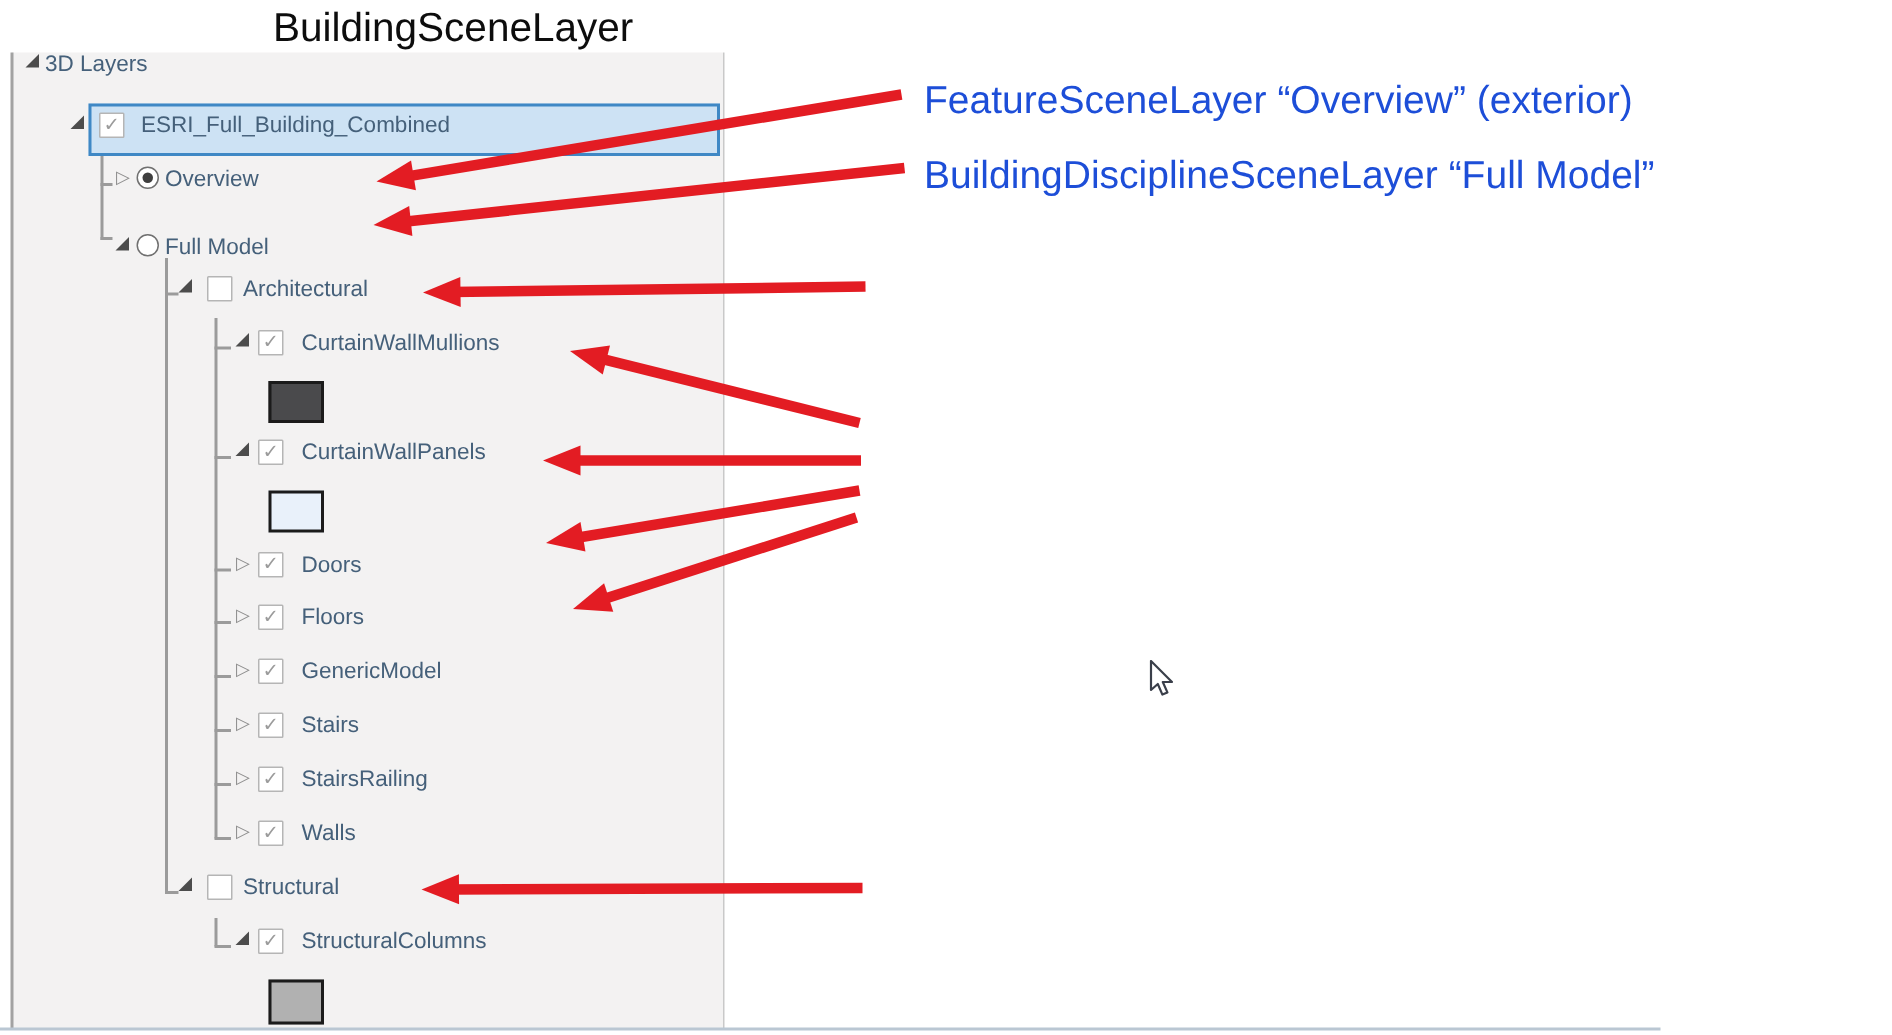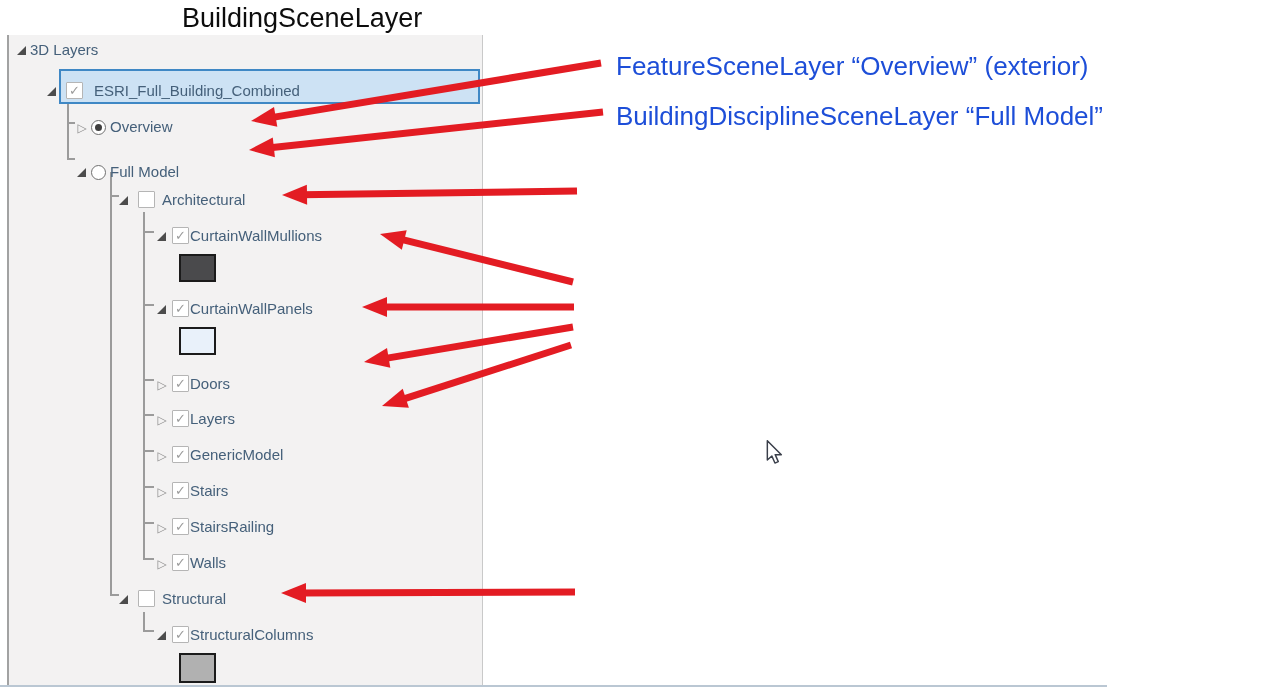--- a/index.html
+++ b/index.html
@@ -10,34 +10,34 @@
   .panel{position:absolute;left:8px;top:35px;width:474px;height:651px;background:#f3f2f2;}
   .panel-border-left{position:absolute;left:7px;top:35px;width:2px;height:651px;background:#a2a2a2;}
   .panel-border-right{position:absolute;left:481.5px;top:35px;width:1.5px;height:651px;background:#c9c9c9;}
   .bottom-line{position:absolute;left:0;top:685px;width:1261px;height:2px;background:#bac7d3;}
 
   
   .title{position:absolute;left:182px;top:3px;font-size:27px;color:#0d0d0d;white-space:nowrap;}
   .note{position:absolute;font-size:26px;color:#1d4ed8;white-space:nowrap;}
 
   
-  .row{position:absolute;height:24px;display:flex;align-items:flex-end;z-index:2;font-size:15px;color:#45607a;}
+  .row{position:absolute;height:24px;display:flex;align-items:flex-start;z-index:2;font-size:15px;color:#45607a;}
   .row .label{white-space:nowrap;}
   .lv0{left:15px}.lv1{left:45px}.lv2{left:75px}.lv3{left:117px}.lv4{left:155px}
   .exp{width:14px;height:14px;position:relative;flex:0 0 14px;display:flex;align-items:center;justify-content:center;}
   .exp.open::after{content:"";position:absolute;left:2px;top:2px;width:0;height:0;
        border-left:9px solid transparent;border-bottom:9px solid #4c4c4c;}
   .exp.closed i{font-style:normal;font-size:12px;color:#8e8e8e;line-height:1;font-family:"DejaVu Sans",sans-serif;}
   .cb{width:15px;height:15px;border:1.5px solid #b5b5b5;background:#fff;display:flex;
       align-items:center;justify-content:center;border-radius:1px;flex:0 0 auto;}
   .cb i{font-style:normal;font-size:13px;color:#9b9b9b;line-height:1;font-family:"DejaVu Sans",sans-serif;}
   .radio{width:13px;height:13px;border:1.5px solid #707070;border-radius:50%;background:#fff;flex:0 0 auto;}
   .radio.sel::after{content:"";display:block;width:7px;height:7px;margin:3px auto;background:#3f3f3f;border-radius:50%;}
   .ml2{margin-left:2px}.ml3{margin-left:3px}.ml7{margin-left:7px}
-  .gap-lbl-1{margin-left:11px}.gap-lbl-2{margin-left:4px}.gap-lbl-3{margin-left:7px}.gap-lbl-4{margin-left:1px}
+  .gap-lbl-1{margin-left:11px}.gap-lbl-2{margin-left:4px}.gap-lbl-3{margin-left:7px}.gap-lbl-4{margin-left:12px}
   .gap-lbl-0{margin-left:1px}
 
   .highlight{position:absolute;left:59px;top:69px;width:417px;height:31px;background:#cde2f4;
              border:2px solid #3f88c5;z-index:1;}
 
   .guide{position:absolute;background:#9b9b9b;z-index:1;}
   .gv{width:1.5px;} .gh{height:1.5px;}
 
   .swatch{position:absolute;width:33px;height:24px;border:2.5px solid #1b1b1b;z-index:2;}
 
@@ -138,21 +138,21 @@
     <span class="label gap-lbl-4">Doors</span>
   </div>
 
   <div class="row lv4" style="top:403px">
     <span class="exp closed">
         <i>▷</i>
       </span>
     <span class="cb ml3">
         <i>✓</i>
       </span>
-    <span class="label gap-lbl-4">Layers</span>
+    <span class="label gap-lbl-4">Floors</span>
   </div>
 
   <div class="row lv4" style="top:439px">
     <span class="exp closed">
         <i>▷</i>
       </span>
     <span class="cb ml3">
         <i>✓</i>
       </span>
     <span class="label gap-lbl-4">GenericModel</span>

